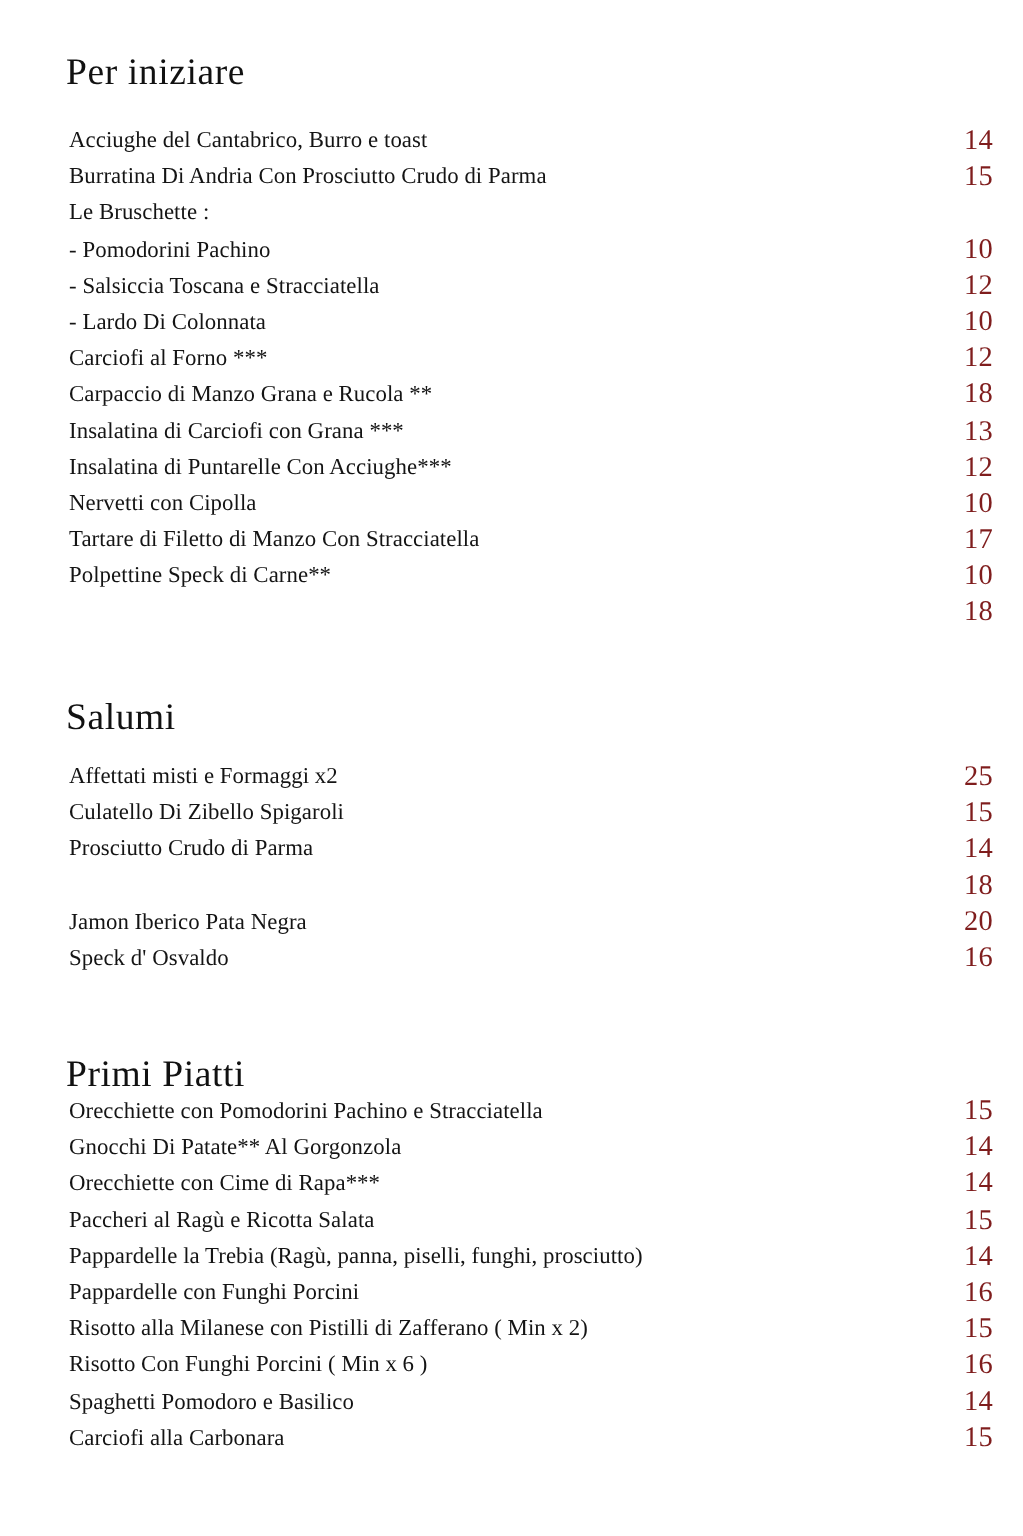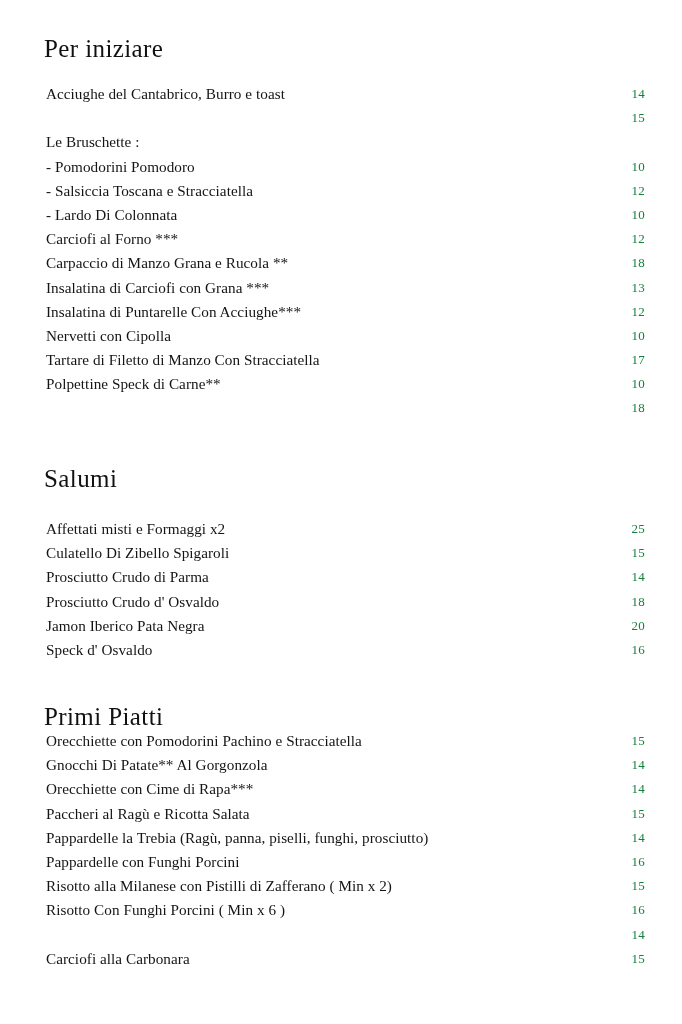--- a/index.html
+++ b/index.html
@@ -37,86 +37,87 @@
     line-height: 1.0;
   }
   .items {
     list-style: none;
     margin: 0;
     padding: 0;
   }
   .menu-row {
     display: flex;
     align-items: center;
-    padding: 0 37px 0 46px;
+    padding: 0 20px 0 46px;
     line-height: 24.2px;
     height: 24.2px;
     font-size: 15.2px;
     font-family: "Liberation Serif", "DejaVu Serif", serif;
     color: #141414;
   }
   .item-name {
     flex: 0 1 auto;
     white-space: nowrap;
     letter-spacing: 0.05px;
   }
   .dot-fill {
     flex: 1 1 auto;
     min-width: 8px;
   }
   .item-price {
     flex: 0 0 auto;
     text-align: right;
     min-width: 22px;
-    font-size: 13px;
+    font-size: 19px;
     font-family: "Liberation Serif", "DejaVu Serif", serif;
-    color: #15803d;
+    color: #7f1d1d;
     letter-spacing: 0.2px;
   }
   .item-price.empty {
     visibility: hidden;
   }
 
   
   #section-antipasti { position: absolute; top: 36px; left: 0; right: 0; }
   #section-antipasti .section-heading { padding-left: 44px; }
   #section-antipasti .items { margin-top: 21px; }
 
   #section-salumi { position: absolute; top: 466px; left: 0; right: 0; }
   #section-salumi .section-heading { }
-  #section-salumi .items { margin-top: 26px; }
+  #section-salumi .items { margin-top: 15px; }
 
   #section-primi { position: absolute; top: 704px; left: 0; right: 0; }
   #section-primi .section-heading { }
   #section-primi .items { }
 </style>
 </head>
 <body>
 
 <div class="menu-page">
 
   <section class="section" id="section-antipasti">
     <h2 class="section-heading">Per iniziare</h2>
     <ul class="items">
         <li class="menu-row">
           <span class="item-name">Acciughe del Cantabrico, Burro e toast</span>
           <span class="dot-fill"></span>
           <span class="item-price">14</span>
         </li>
         <li class="menu-row">
+          <span class="item-name">Burratina Di Andria Con Prosciutto Crudo di Parma</span>
           <span class="dot-fill"></span>
           <span class="item-price">15</span>
         </li>
         <li class="menu-row">
           <span class="item-name">Le Bruschette :</span>
           <span class="dot-fill"></span>
           <span class="item-price empty"></span>
         </li>
         <li class="menu-row">
-          <span class="item-name">- Pomodorini Pomodoro</span>
+          <span class="item-name">- Pomodorini Pachino</span>
           <span class="dot-fill"></span>
           <span class="item-price">10</span>
         </li>
         <li class="menu-row">
           <span class="item-name">- Salsiccia Toscana e Stracciatella</span>
           <span class="dot-fill"></span>
           <span class="item-price">12</span>
         </li>
         <li class="menu-row">
           <span class="item-name">- Lardo Di Colonnata</span>
@@ -177,21 +178,20 @@
           <span class="item-name">Culatello Di Zibello Spigaroli</span>
           <span class="dot-fill"></span>
           <span class="item-price">15</span>
         </li>
         <li class="menu-row">
           <span class="item-name">Prosciutto Crudo di Parma</span>
           <span class="dot-fill"></span>
           <span class="item-price">14</span>
         </li>
         <li class="menu-row">
-          <span class="item-name">Prosciutto Crudo d' Osvaldo</span>
           <span class="dot-fill"></span>
           <span class="item-price">18</span>
         </li>
         <li class="menu-row">
           <span class="item-name">Jamon Iberico Pata Negra</span>
           <span class="dot-fill"></span>
           <span class="item-price">20</span>
         </li>
         <li class="menu-row">
           <span class="item-name">Speck d' Osvaldo</span>
@@ -238,20 +238,21 @@
           <span class="item-name">Risotto alla Milanese con Pistilli di Zafferano ( Min x 2)</span>
           <span class="dot-fill"></span>
           <span class="item-price">15</span>
         </li>
         <li class="menu-row">
           <span class="item-name">Risotto Con Funghi Porcini ( Min x 6 )</span>
           <span class="dot-fill"></span>
           <span class="item-price">16</span>
         </li>
         <li class="menu-row">
+          <span class="item-name">Spaghetti Pomodoro e Basilico</span>
           <span class="dot-fill"></span>
           <span class="item-price">14</span>
         </li>
         <li class="menu-row">
           <span class="item-name">Carciofi alla Carbonara</span>
           <span class="dot-fill"></span>
           <span class="item-price">15</span>
         </li>
       </ul>
   </section>

